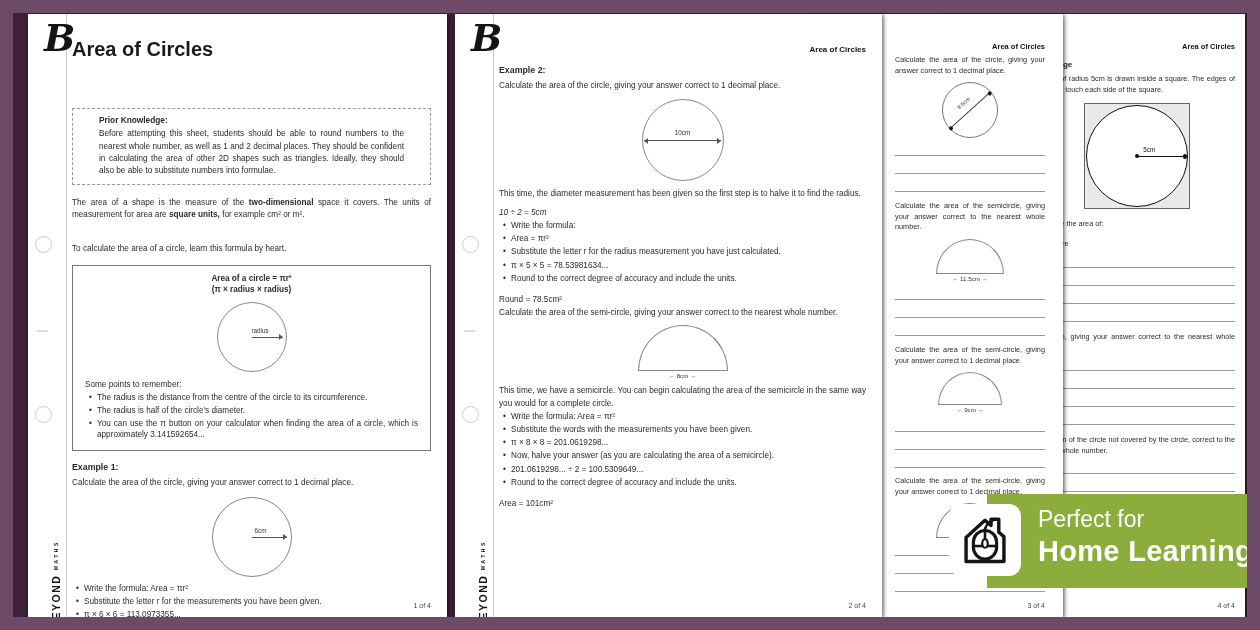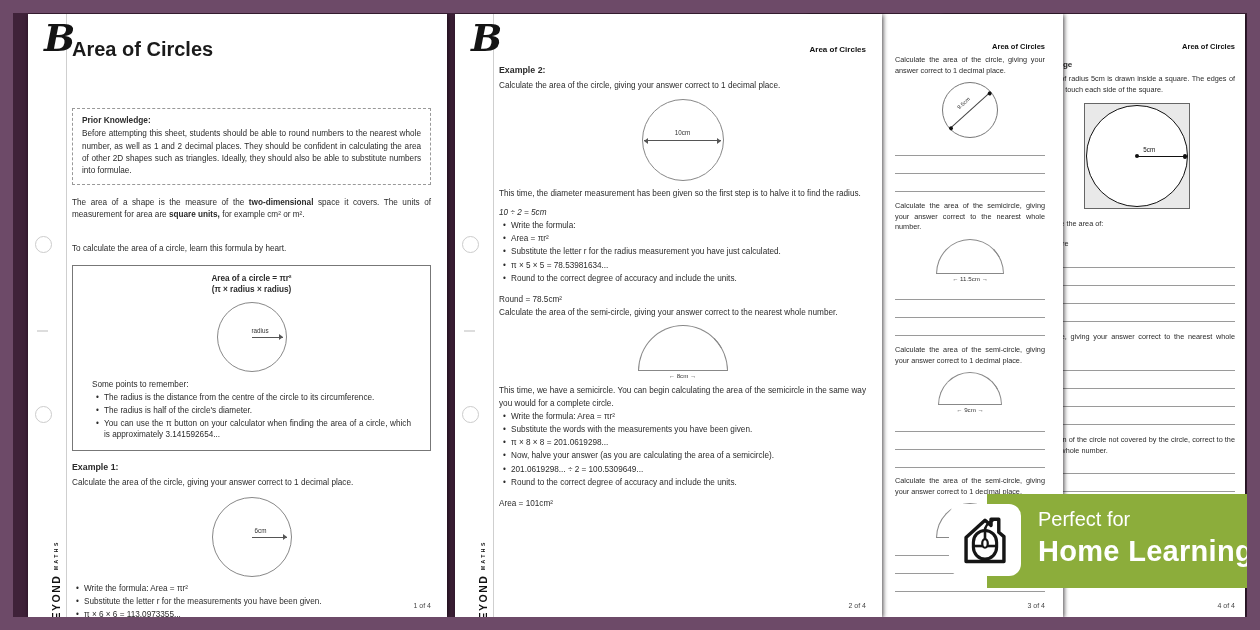--- a/index.html
+++ b/index.html
@@ -24,26 +24,26 @@
   .beyond{position:absolute;left:-46px;top:538px;width:140px;height:13px;transform:rotate(-90deg);
           white-space:nowrap;}
   .beyond .bword{font-weight:bold;font-size:10.5px;letter-spacing:1.5px;color:#111;}
   .beyond .bdots{font-weight:bold;font-size:5px;letter-spacing:2.5px;color:#111;vertical-align:2px;}
 
   .content{position:absolute;left:44px;right:16px;top:10px;bottom:10px;font-size:8.2px;line-height:1.5;}
   .pfoot{position:absolute;right:16px;bottom:8px;font-size:7px;color:#444;}
 
   
   .title{font-size:20px;font-weight:bold;color:#1a1a1a;margin:10px 0 12px;}
-  .pkbox{border:1px dashed #999;padding:5px 9px 6px;margin-bottom:12px;margin-top:44px;}
+  .pkbox{border:1px dashed #999;padding:5px 26px 6px;margin-bottom:12px;margin-top:44px;}
   .pkhead{font-weight:bold;font-size:8.3px;margin-bottom:2px;}
   .just{text-align:justify;}
   .intro{margin-bottom:22px;}
   .lead{margin-bottom:9px;}
-  .fbox{border:1px solid #777;padding:7px 19px;margin-bottom:10px;}
+  .fbox{border:1px solid #777;padding:7px 12px;margin-bottom:10px;}
   .fline{font-weight:bold;text-align:center;line-height:1.35;}
   .fline2{text-align:center;font-weight:bold;line-height:1.35;margin-bottom:2px;}
   .bold{font-weight:bold;}
   .ptshead{font-weight:normal;margin:6px 0 2px;}
   ul.blist{margin:2px 0 0 4px;padding:0;list-style:none;}
   ul.blist li{position:relative;padding-left:8px;margin-bottom:2.5px;line-height:1.3;text-align:justify;}
   ul.blist li::before{content:"•";position:absolute;left:0;top:0;}
   .exhead{font-weight:bold;font-size:8.8px;margin:10px 0 3px;}
   .answer{margin-top:10px;}
 
@@ -84,21 +84,21 @@
   .r5{position:absolute;left:50%;top:50%;width:49px;height:1.5px;background:#111;}
   .r5::after{content:"";position:absolute;right:-1px;top:-1.5px;width:4.5px;height:4.5px;background:#111;border-radius:50%;}
   .r5label{position:absolute;left:56%;top:calc(50% - 11px);font-size:6.3px;color:#111;}
   .part{margin-top:10px;}
 
   
   .banner{position:absolute;left:987px;top:494px;width:273px;height:94px;background:#8cad3b;z-index:30;}
   .badge{position:absolute;left:-38px;top:10px;width:72px;height:72px;background:#fff;border-radius:12px;
          display:flex;align-items:center;justify-content:center;}
   .btxt{position:absolute;left:51px;top:10px;color:#fff;white-space:nowrap;}
-  .b1{font-size:20px;line-height:31px;font-weight:400;}
+  .b1{font-size:23px;line-height:31px;font-weight:400;}
   .b2{font-size:29px;line-height:32px;font-weight:bold;letter-spacing:.3px;}
 </style>
 </head>
 <body>
 
 <div class="page" id="p4">
   <div class="c4">
     <div class="phead">Area of Circles</div>
     <div class="chead">Challenge</div>
     <div class="qtext">A circle of radius 5cm is drawn inside a square. The edges of the circle touch each side of the square.</div>

